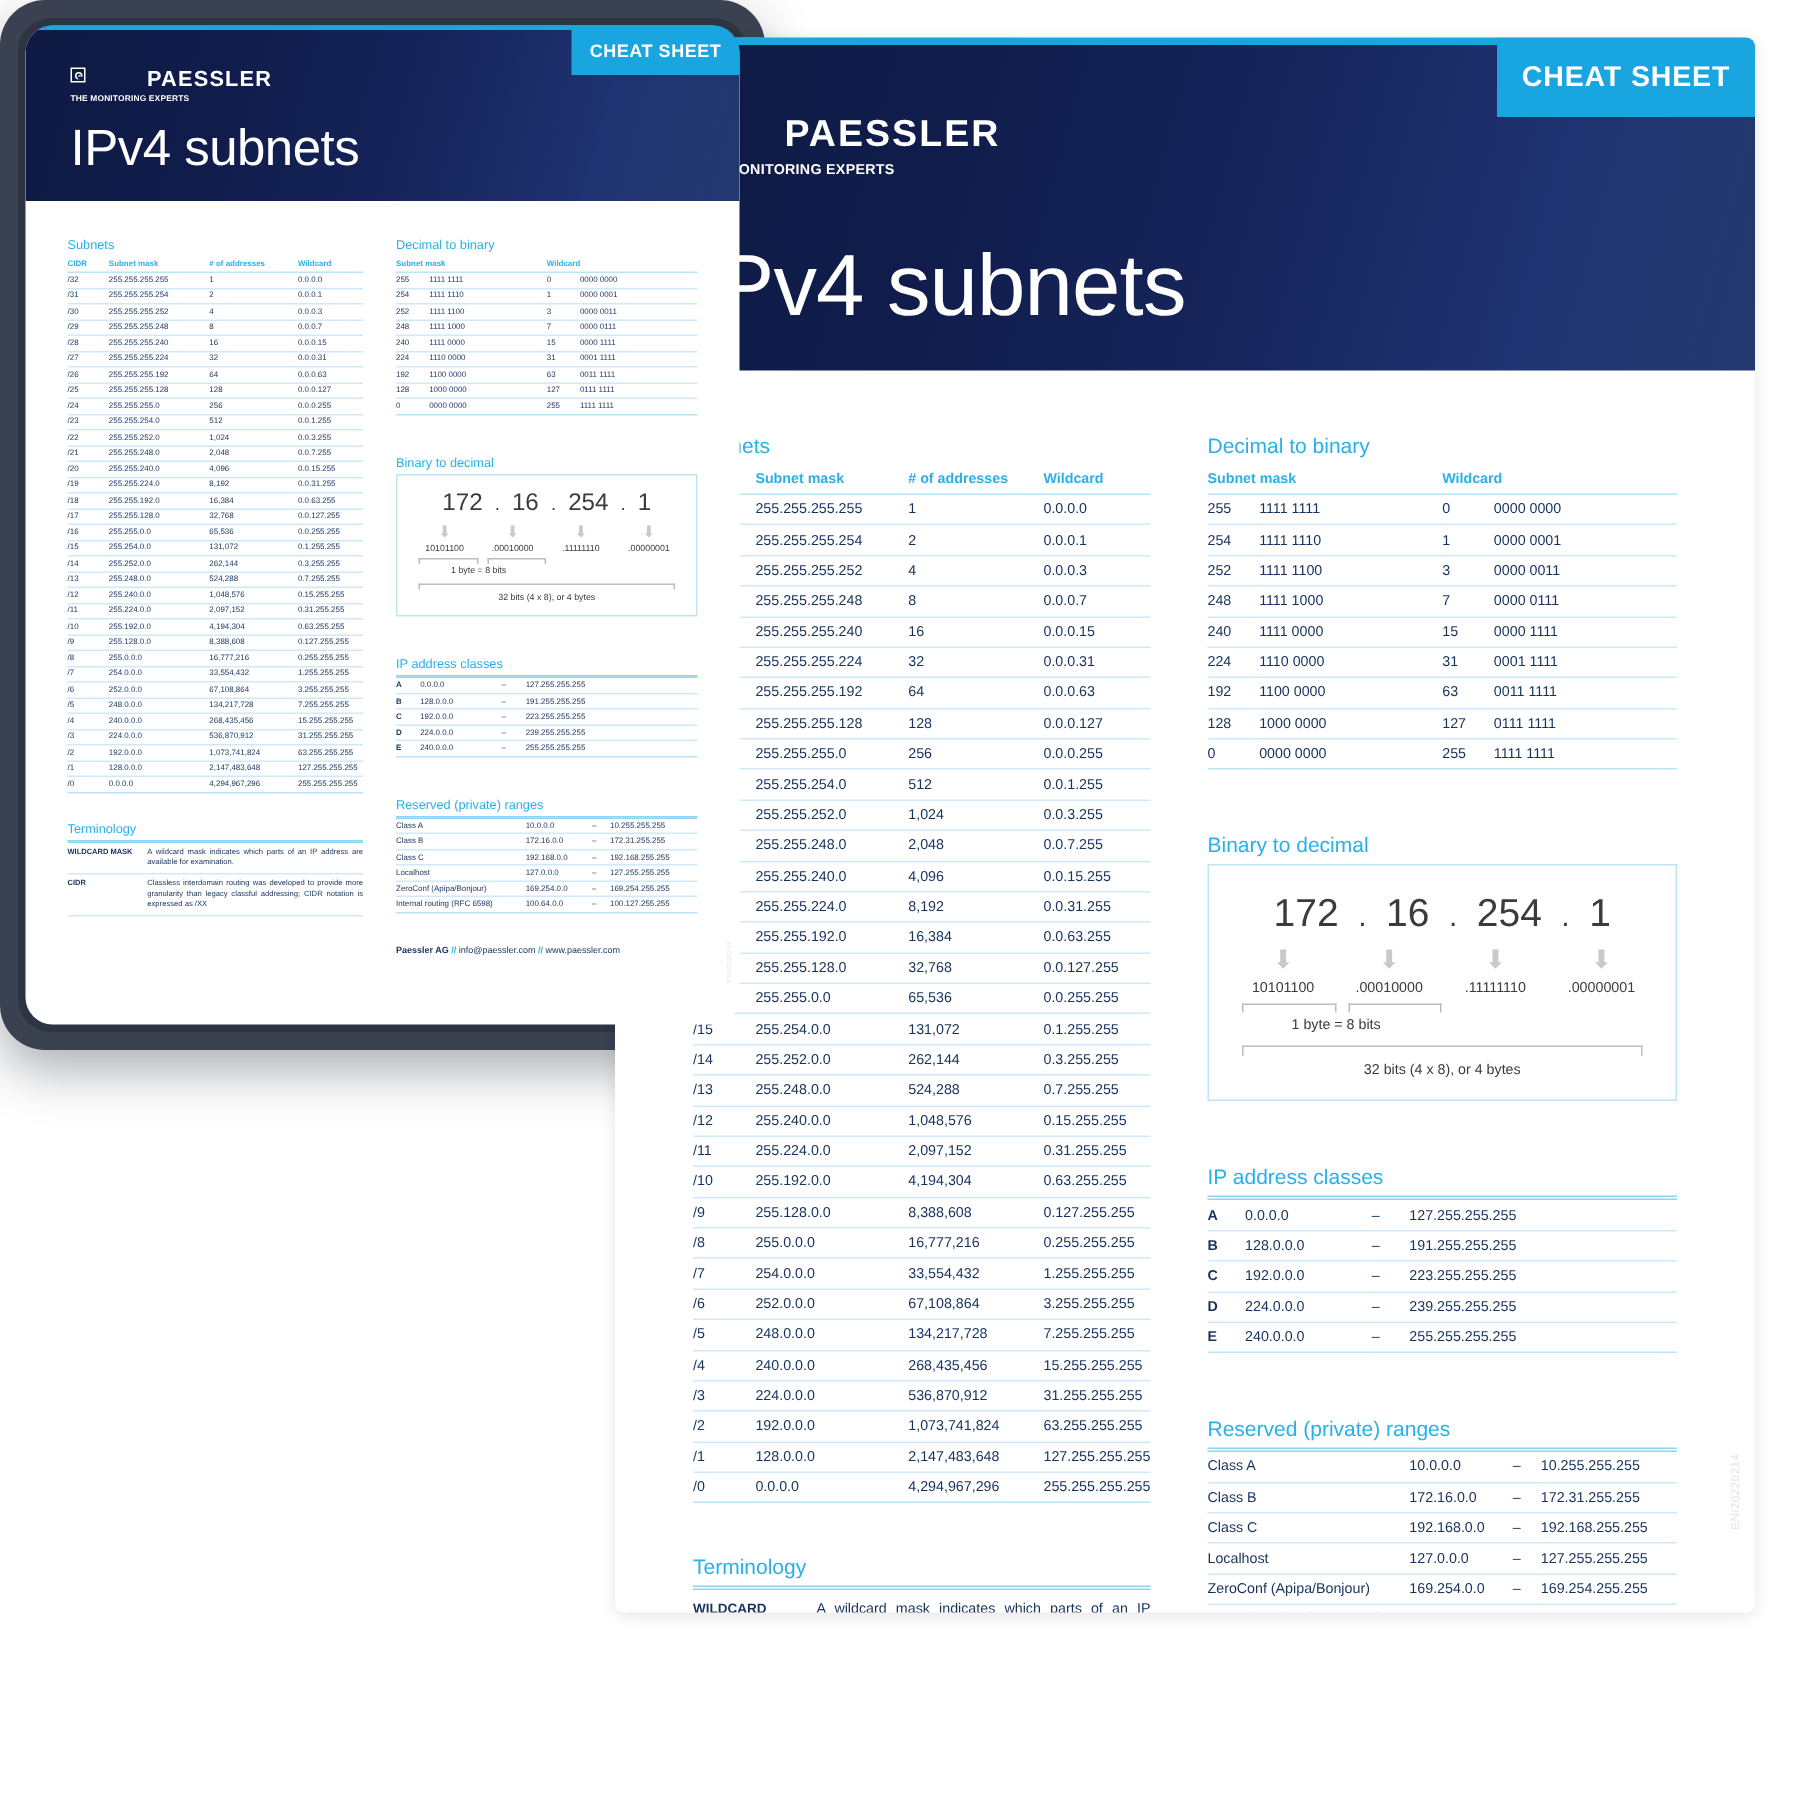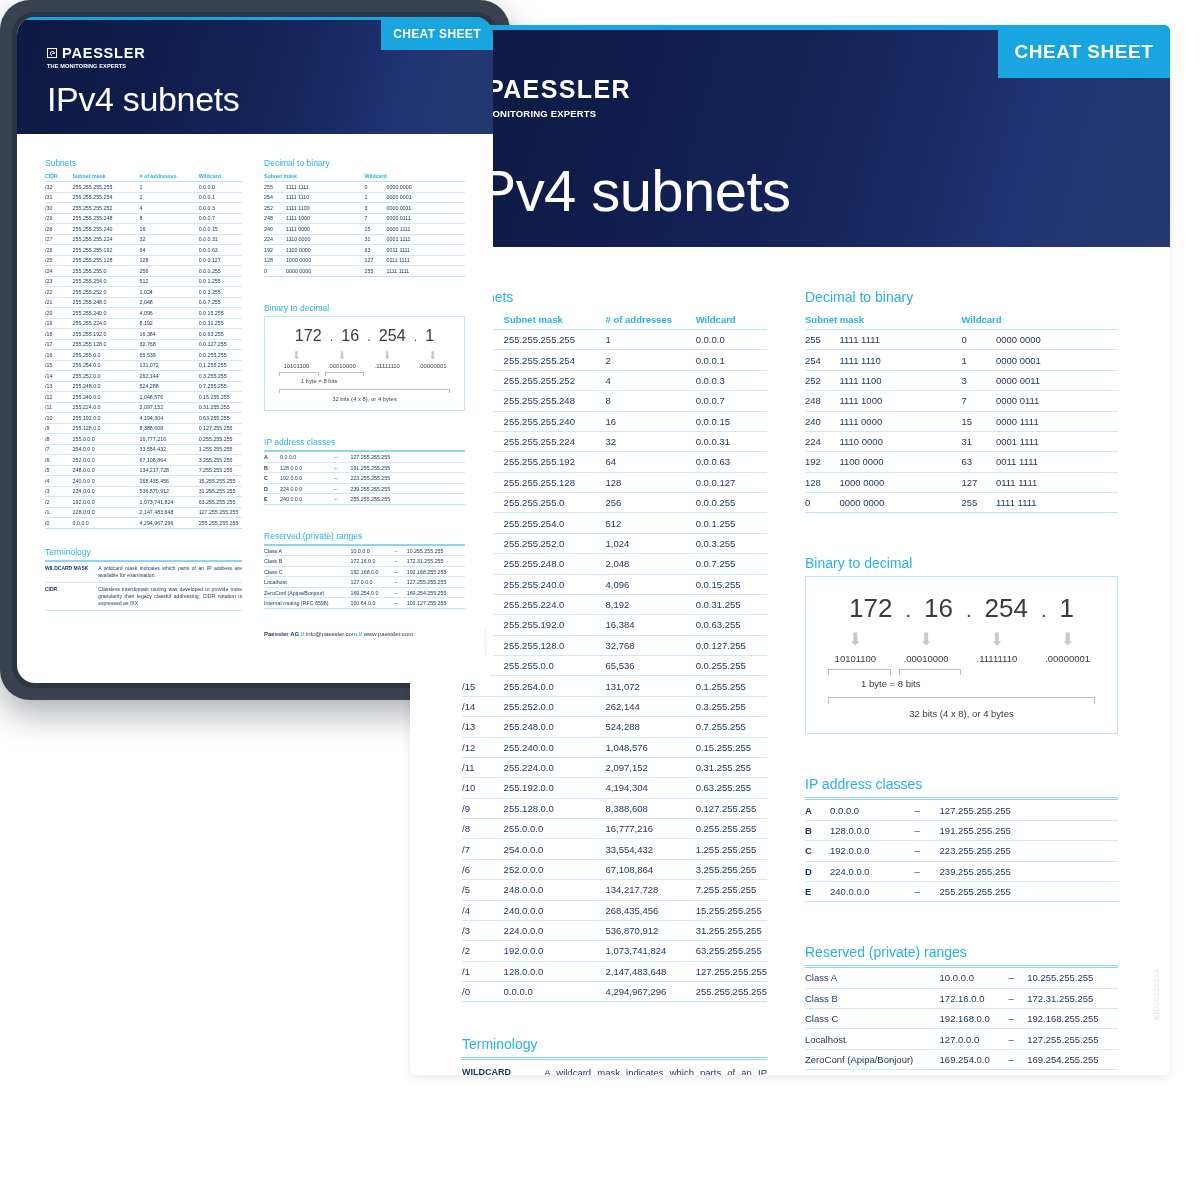--- a/index.html
+++ b/index.html
@@ -11,21 +11,21 @@
     overflow: hidden;
   }
   #stage { position: relative; width: 1200px; height: 1200px; background:#fff; }
 
   
   .doc { background:#fff; position:absolute; }
   .doc-head { position:relative; overflow:hidden;
       background: linear-gradient(105deg, #0e1a42 0%, #101d4c 30%, #16255c 58%, #203372 80%, #24396f 100%); }
   .head-topbar { position:absolute; left:0; right:0; top:0; background:#18a5e0; }
   .logo-wrap { display:flex; flex-direction:column; }
-  .logo-row { display:flex; align-items:center; }
+  .logo-row { display:flex; align-items:flex-start;gap:36px; }
   .logo-mark { position:relative; flex:none; border:1px solid #fff; }
   .logo-mark .ring1 { position:absolute; border:1px solid #fff; border-radius:50%; }
   .logo-mark .ring2 { position:absolute; background:#fff; border-radius:50%; }
   .logo-mark .notch { position:absolute; background:#0e1a42; }
   .logo-word { color:#fff; font-weight:bold; letter-spacing:0.055em; }
   .logo-sub { color:#fff; font-weight:bold; letter-spacing:0.02em; }
   .cheat-badge { position:absolute; right:0; top:0; background:#18a5e0; color:#fff;
       font-weight:bold; display:flex; align-items:center; justify-content:center;
       letter-spacing:0.03em; }
   .doc-title { color:#fff; font-weight:normal; letter-spacing:-0.01em;

